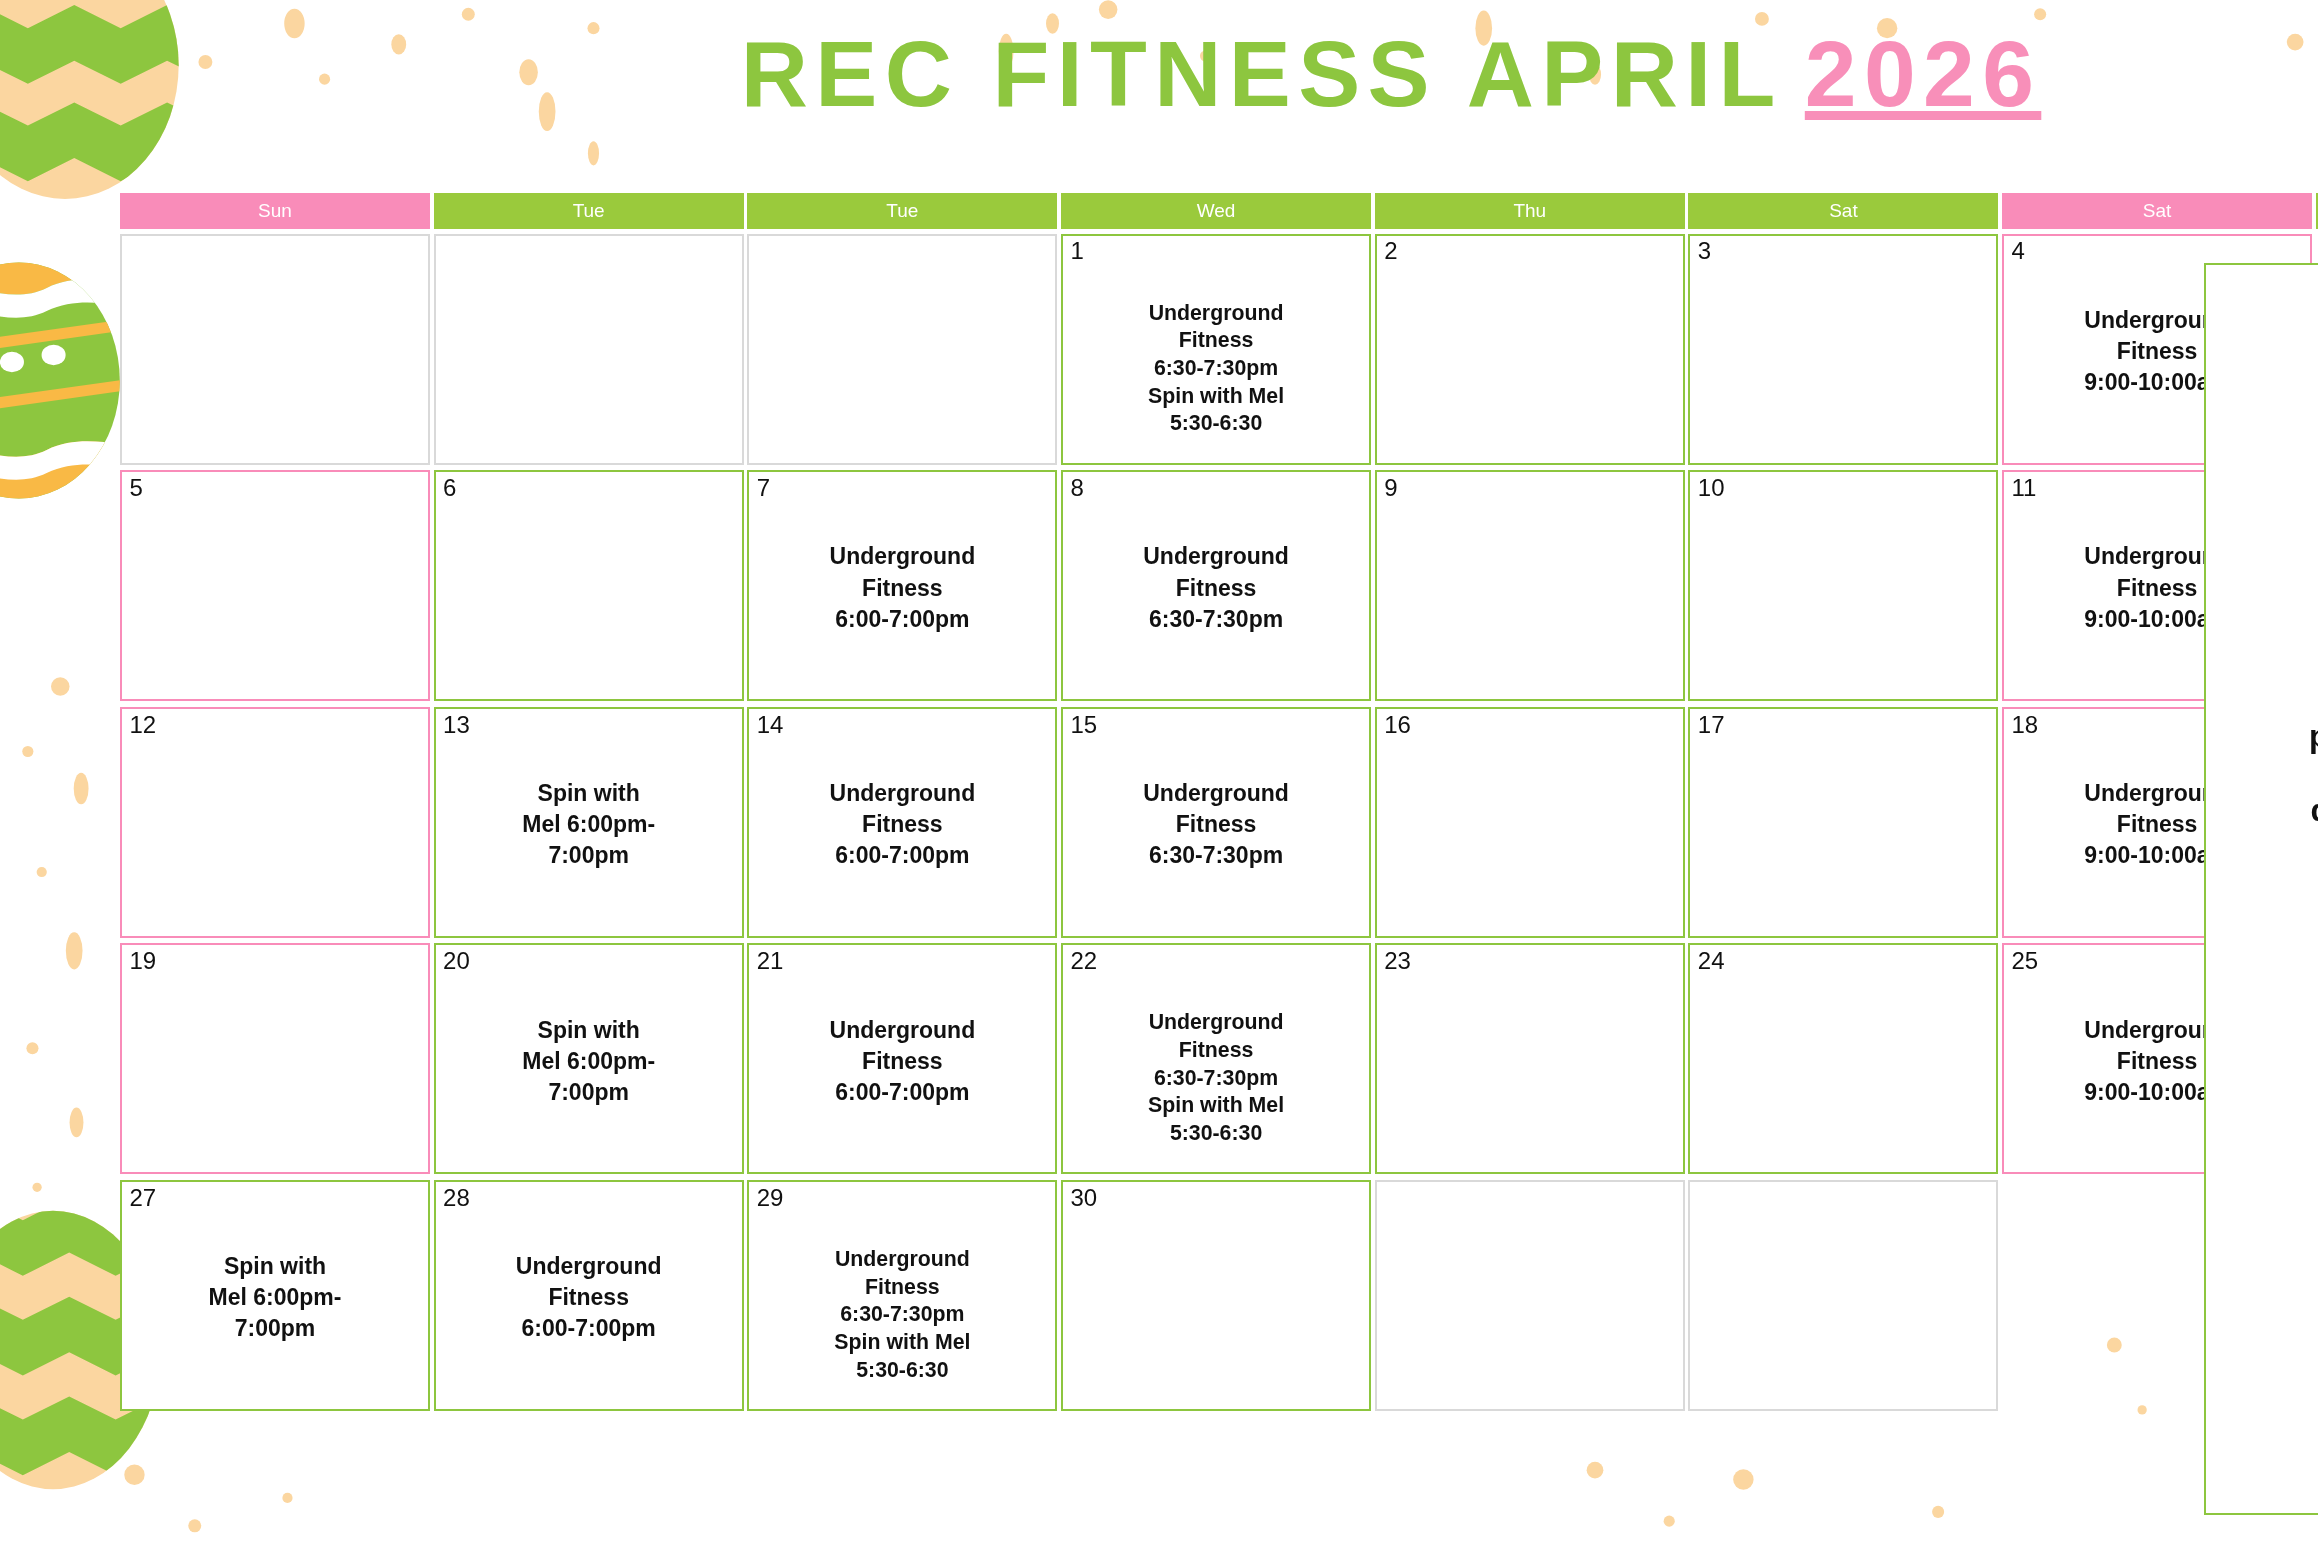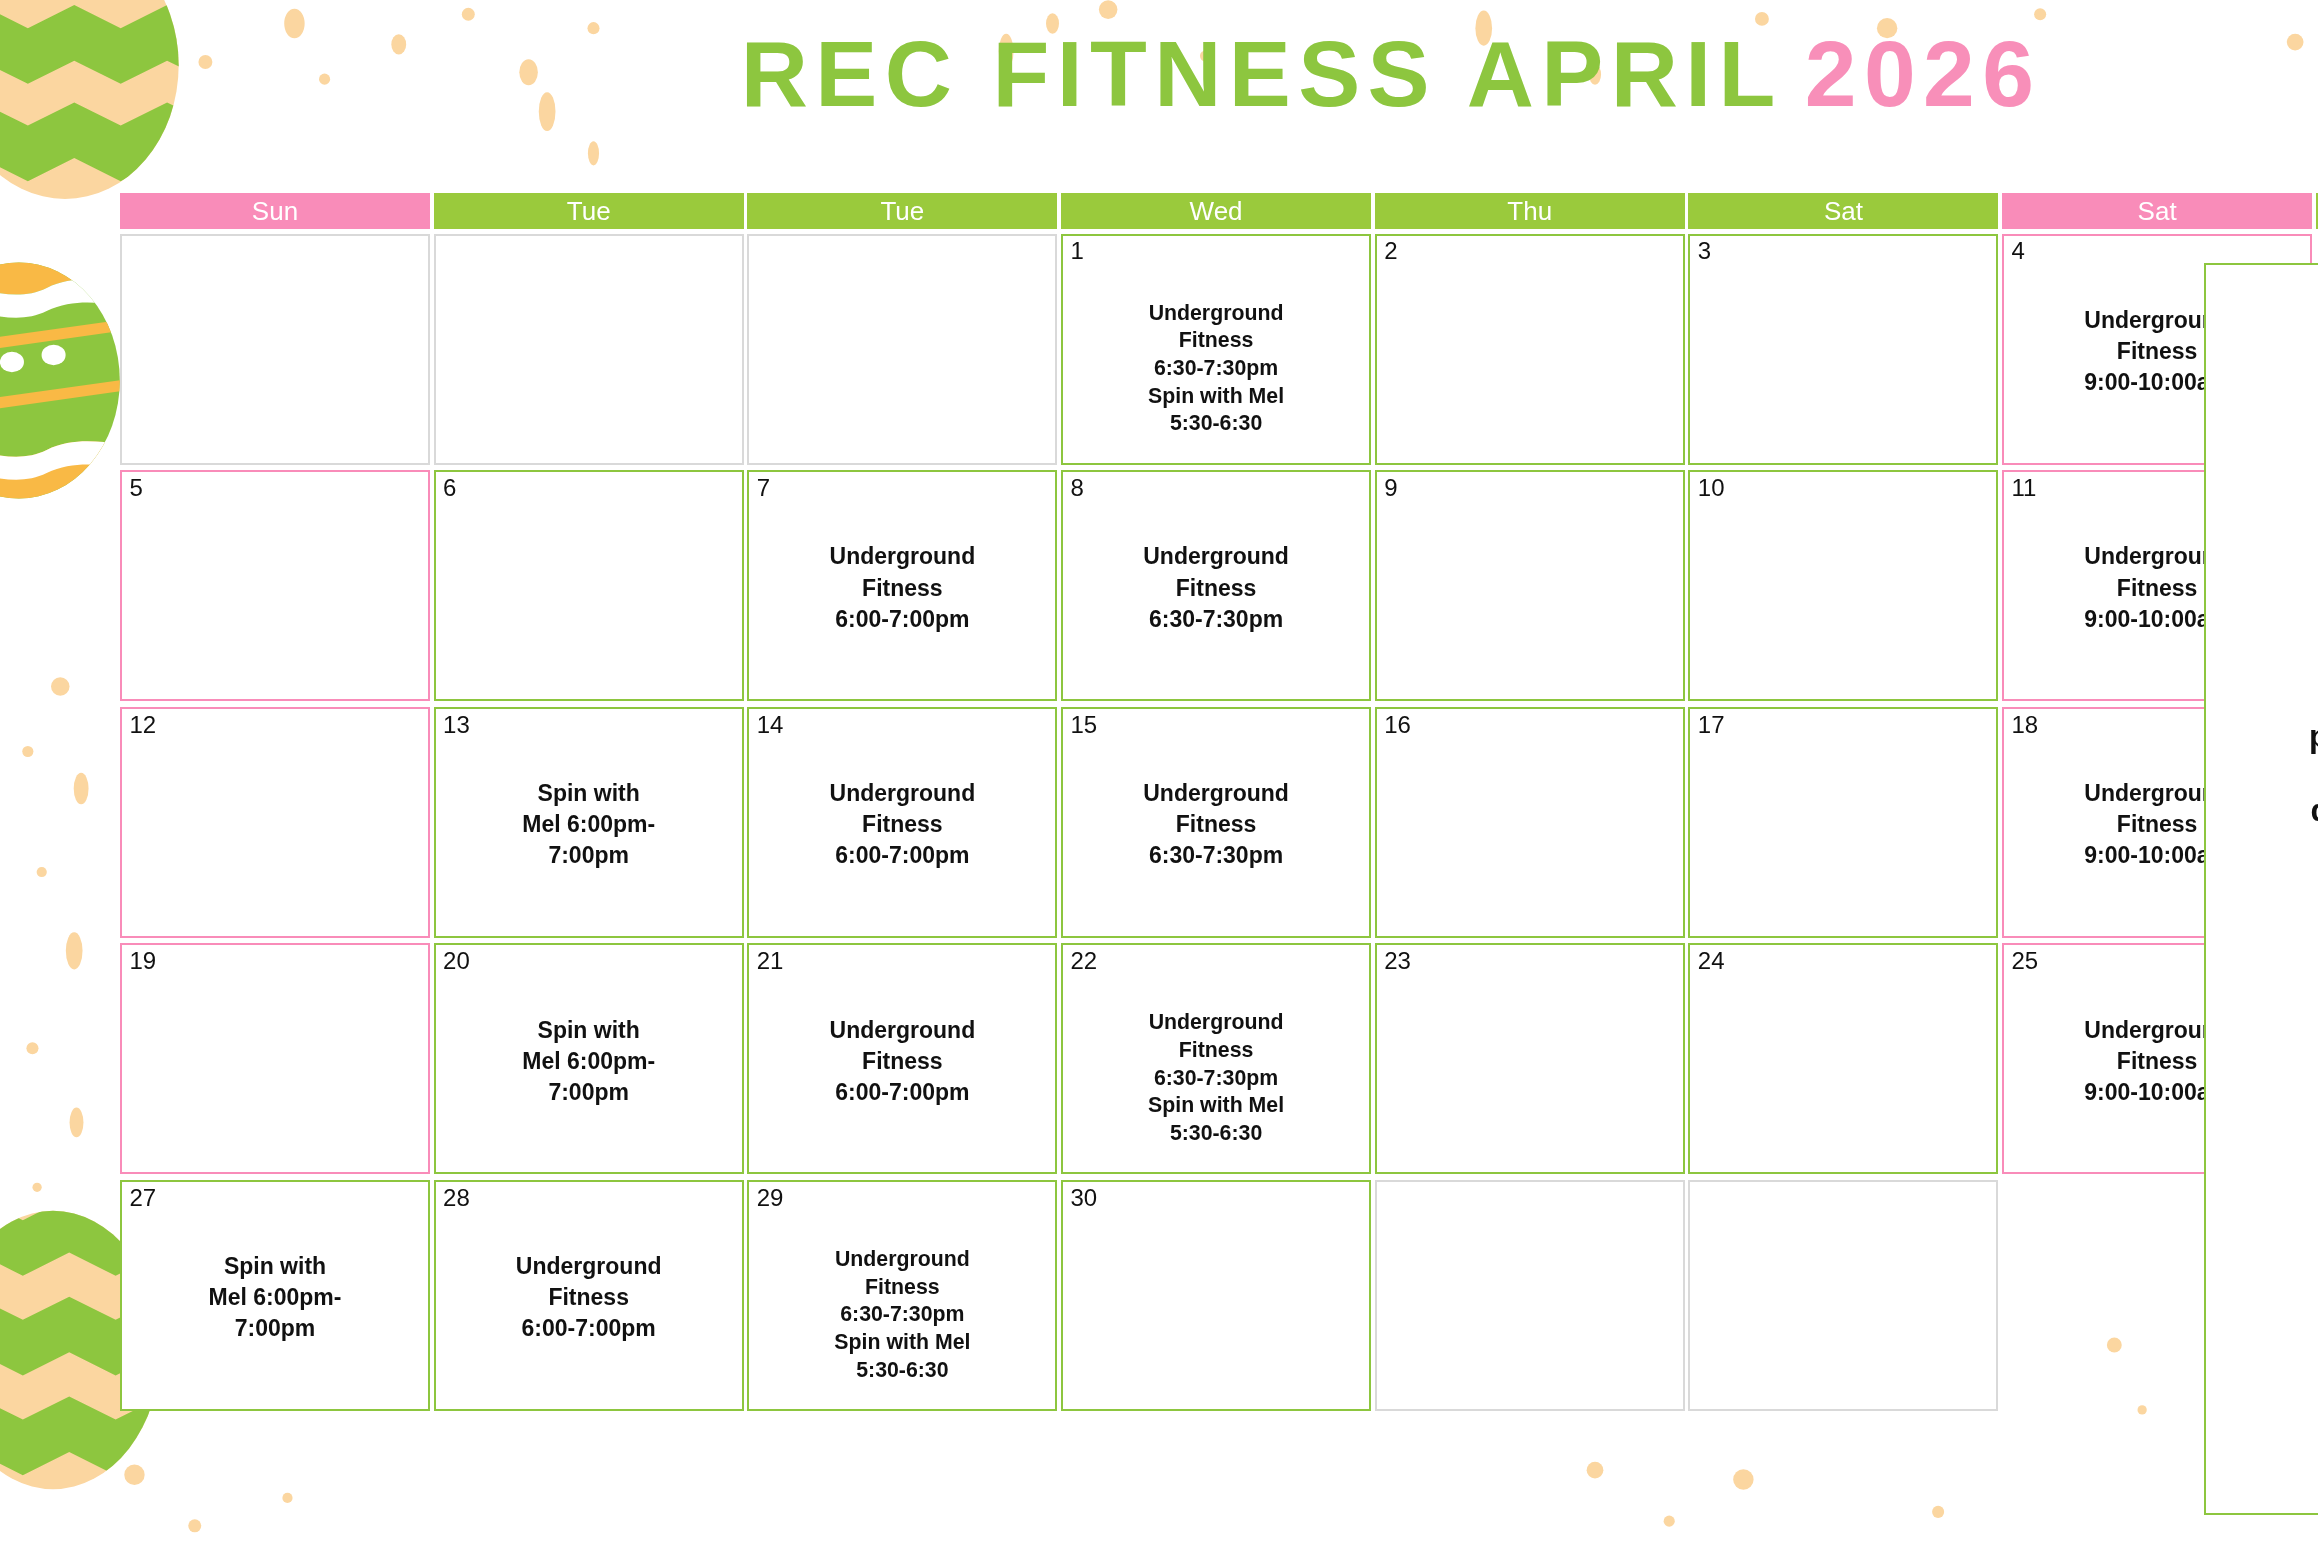--- a/index.html
+++ b/index.html
@@ -21,40 +21,40 @@
   }
   .title-text{
     display:inline-block;
     font-size:93px;
     font-weight:800;
     letter-spacing:7.4px;
     line-height:1;
     white-space:nowrap;
   }
   .title-main{color:#8dc63f;}
-  .title-year{color:#f88fb9;margin-left:22px;}
+  .title-year{color:#f88fb9;margin-left:22px;text-decoration:underline;}
 
   
   .cal{
     position:absolute;
     left:120px;top:193px;
     width:2562px;
     z-index:5;
   }
   .head-row{
     display:grid;
     grid-template-columns:repeat(7, 310px) 1fr;
     column-gap:3.7px;
     margin-bottom:4.6px;
   }
   .head-cell{
     height:36px;
     display:flex;align-items:center;justify-content:center;
     color:#ffffff;
-    font-size:26px;
+    font-size:19px;
     font-weight:400;
     background:#9ACA3C;
   }
   .head-cell.weekend{background:#F98CB9;}
 
   .week-row{
     display:grid;
     grid-template-columns:repeat(7, 310px) 1fr;
     column-gap:3.7px;
     margin-bottom:5.6px;

